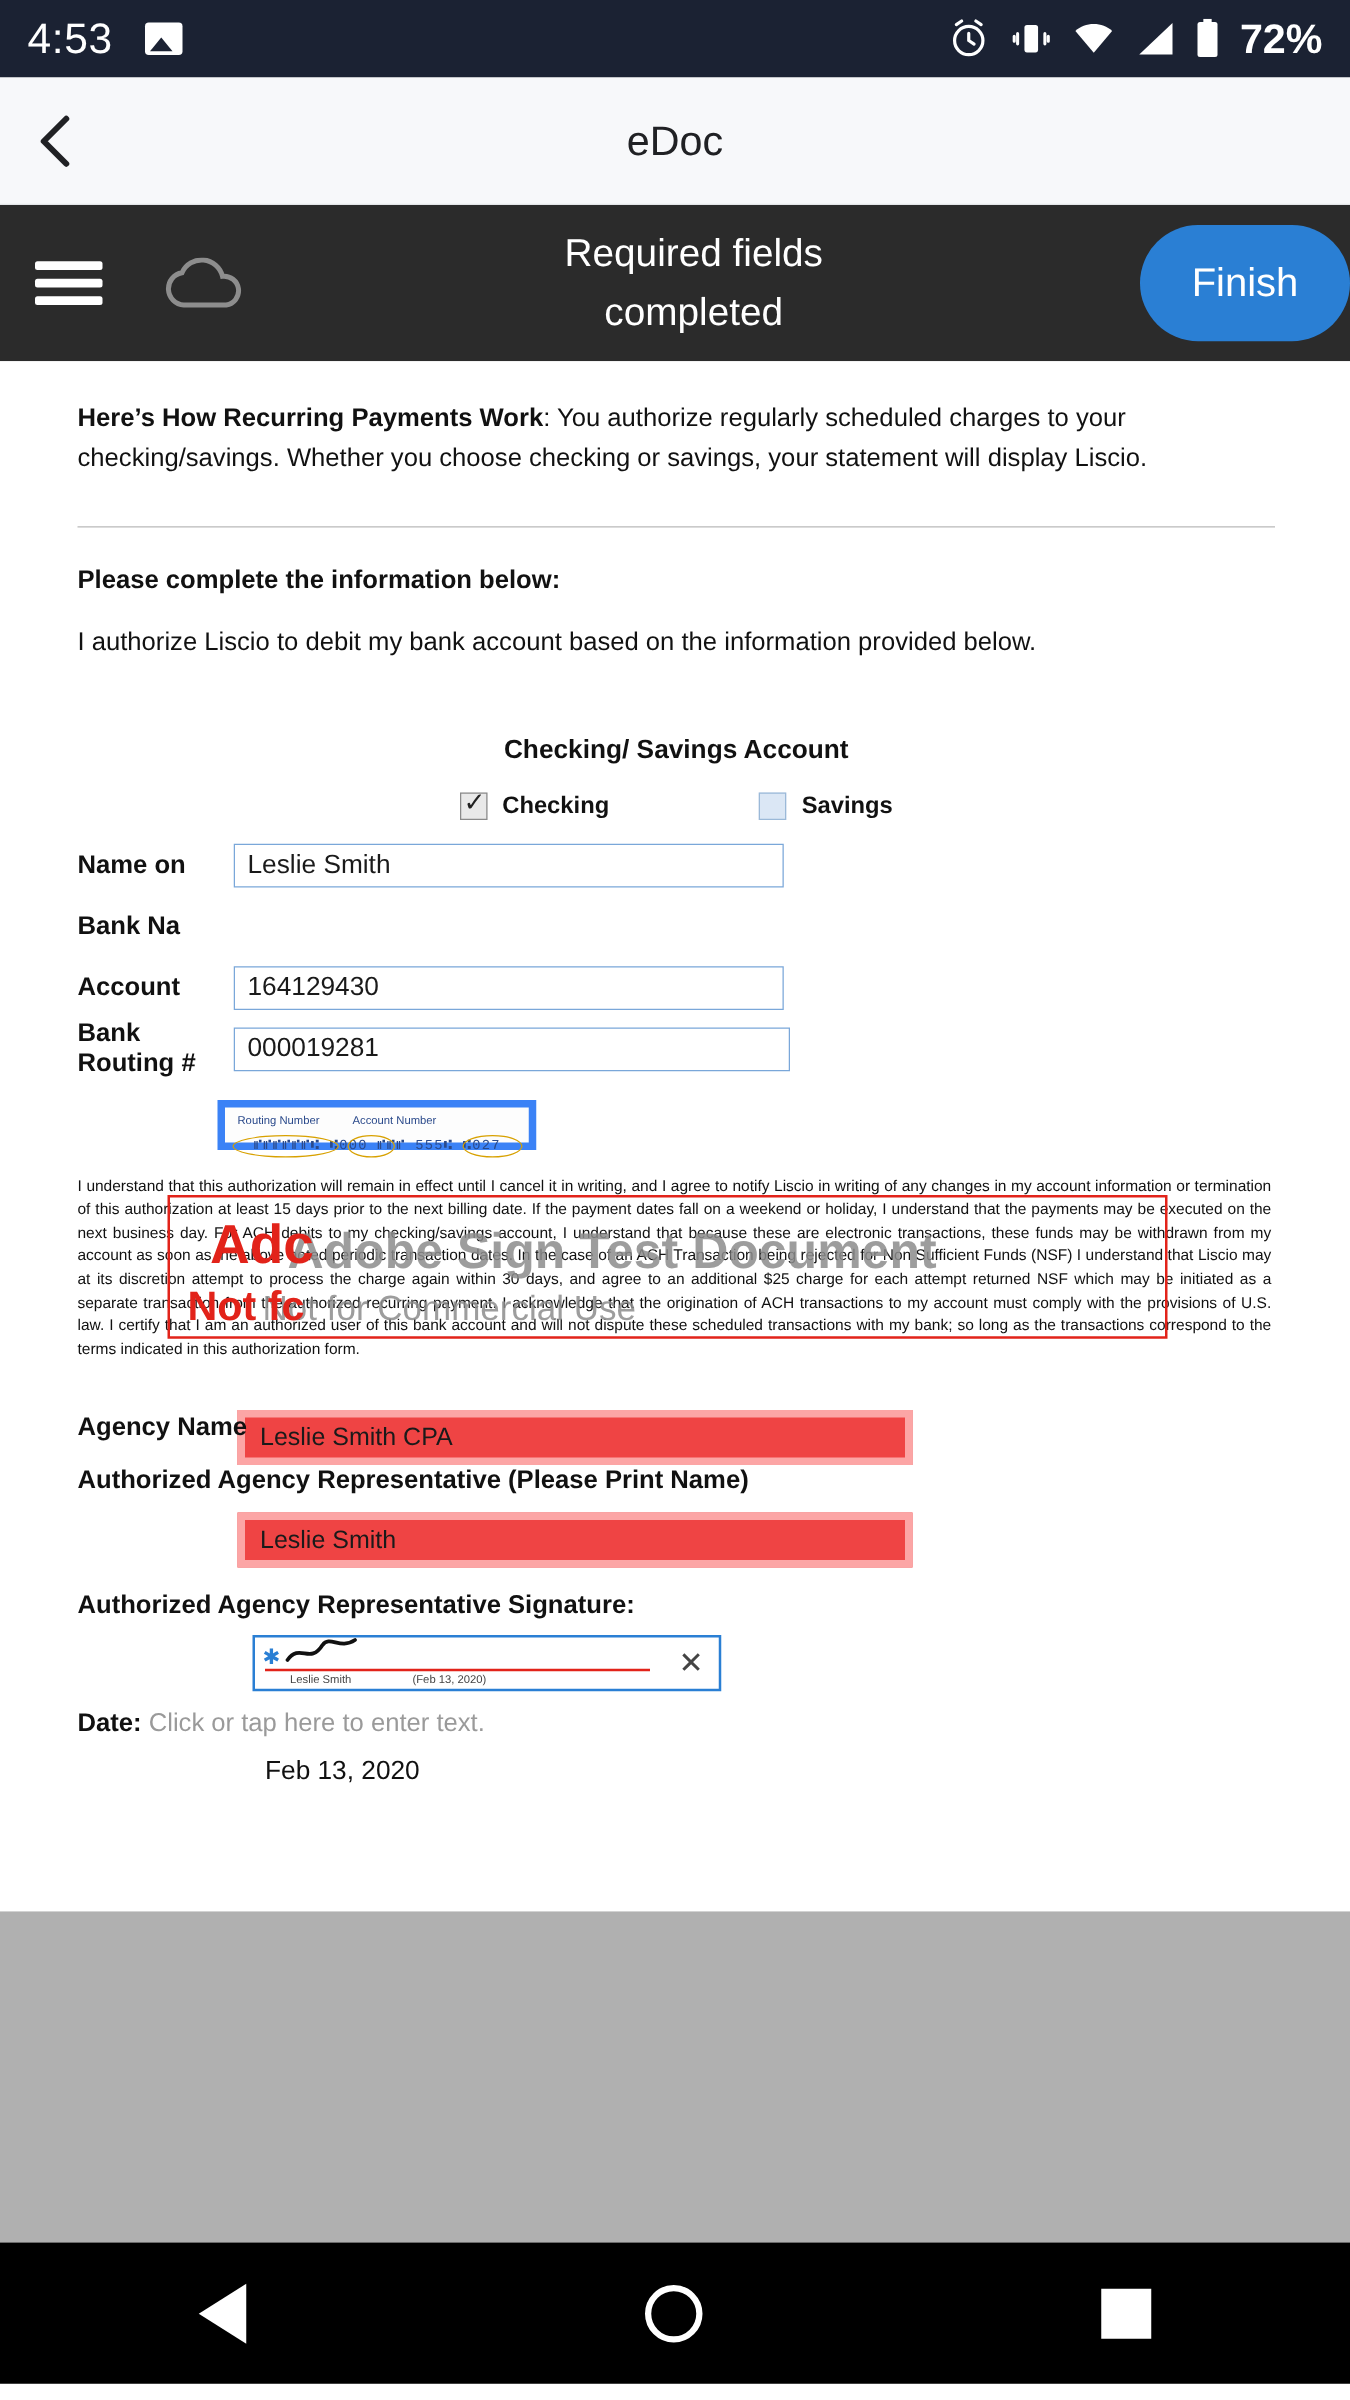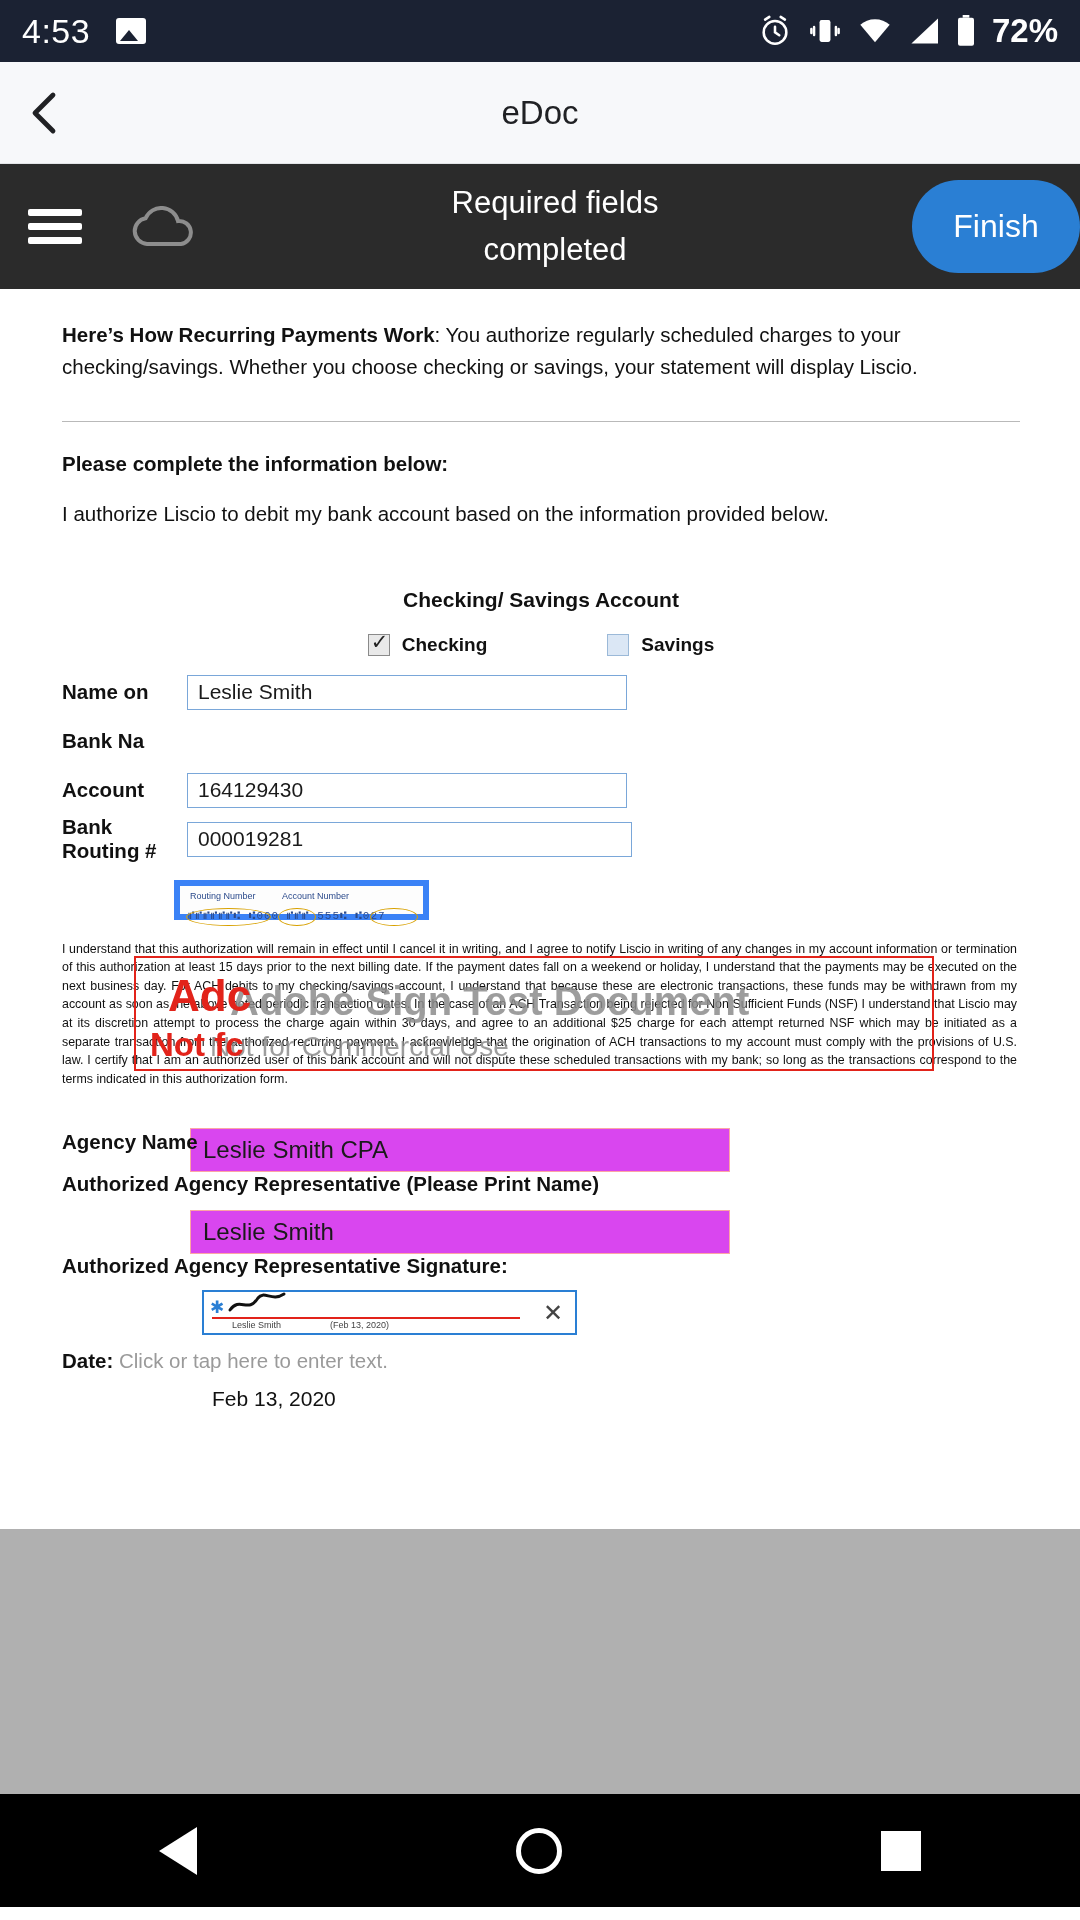--- a/index.html
+++ b/index.html
@@ -130,38 +130,38 @@
   
   .checkimg {
     margin: 22px 0 0 112px; width: 255px; height: 40px;
     border: 6px solid #3b82f6; background: #fdfdfd; position: relative;
     font-size: 9px; color: #2b4a8b;
   }
   .checkimg .lbl1 { position: absolute; left: 10px; top: 5px; }
   .checkimg .lbl2 { position: absolute; left: 102px; top: 5px; }
   .checkimg .nums {
     position: absolute; left: 8px; top: 24px; font-size: 11px;
-    color: #2b4a8b; letter-spacing: 1px; font-family: "Liberation Mono", monospace;
+    color: #2b4a8b; letter-spacing: 1px; font-family: "Liberation Mono", monospace; padding-left: 15px;
   }
   .checkimg .ov {
     position: absolute; border: 1.5px solid #d8a100; border-radius: 50%;
   }
   .checkimg .ov1 { left: 6px; top: 22px; width: 85px; height: 18px; }
   .checkimg .ov2 { left: 98px; top: 22px; width: 38px; height: 18px; }
   .checkimg .ov3 { left: 190px; top: 22px; width: 48px; height: 18px; }
 
   .legal {
     margin: 20px 0 0 62px; width: 955px; font-size: 12.4px; line-height: 1.5;
     color: #111; text-align: justify;
   }
 
   .lbl-row { font-size: 20.5px; color: #111; font-weight: bold; }
   .big-input {
-    height: 44px; border: 1px solid #fca5a5; background: #d946ef;
-    font-size: 24px; color: #1a1a1a; padding: 0 12px;
+    height: 44px; border: 6px solid #fca5a5; background: #ef4444;
+    font-size: 20px; color: #1a1a1a; padding: 0 12px;
     display: flex; align-items: center; font-family: "Liberation Sans", sans-serif;
   }
 
   .sig-wrap {
     margin-left: 140px; width: 375px; height: 45px;
     border: 2px solid #2a7fd4; background: #ffffff; position: relative;
   }
   .sig-inner { position: absolute; left: 6px; top: 2px; width: 310px; height: 40px; }
   .sig-star { position: absolute; left: 0; top: 3px; color: #2a7fd4; font-size: 17px; }
   .sig-redline {
@@ -323,21 +323,21 @@
     <div style="margin-left:62px;margin-top:42px;">
       <span class="lbl-row">Agency Name</span>
       <div class="big-input" style="margin-left:128px;width:540px;margin-top:-26px;">Leslie Smith CPA</div>
     </div>
 
     <div style="margin-left:62px;">
       <span class="lbl-row">Authorized Agency Representative (Please Print Name)</span>
       <div class="big-input" style="margin-left:128px;width:540px;margin-top:14px;">Leslie Smith</div>
     </div>
 
-    <div style="margin-left:62px;">
+    <div style="margin-left:62px;margin-top:18px;">
       <span class="lbl-row">Authorized Agency Representative Signature:</span>
       <div class="sig-wrap" style="margin-top:12px;">
         <div class="sig-inner">
           <span class="sig-star">✱</span>
           <svg class="icon-svg" style="position:absolute;left:18px;top:-2px;" width="60" height="26" viewBox="0 0 60 26">
             <path d="M2 18 C12 4, 20 22, 30 6 C36 -2, 44 10, 56 2" fill="none" stroke="#111" stroke-width="3" stroke-linecap="round"></path>
           </svg>
           <span class="sig-redline"></span>
           <span class="sig-meta">Leslie Smith</span>
           <span class="sig-meta" style="left:120px;">(Feb 13, 2020)</span>

